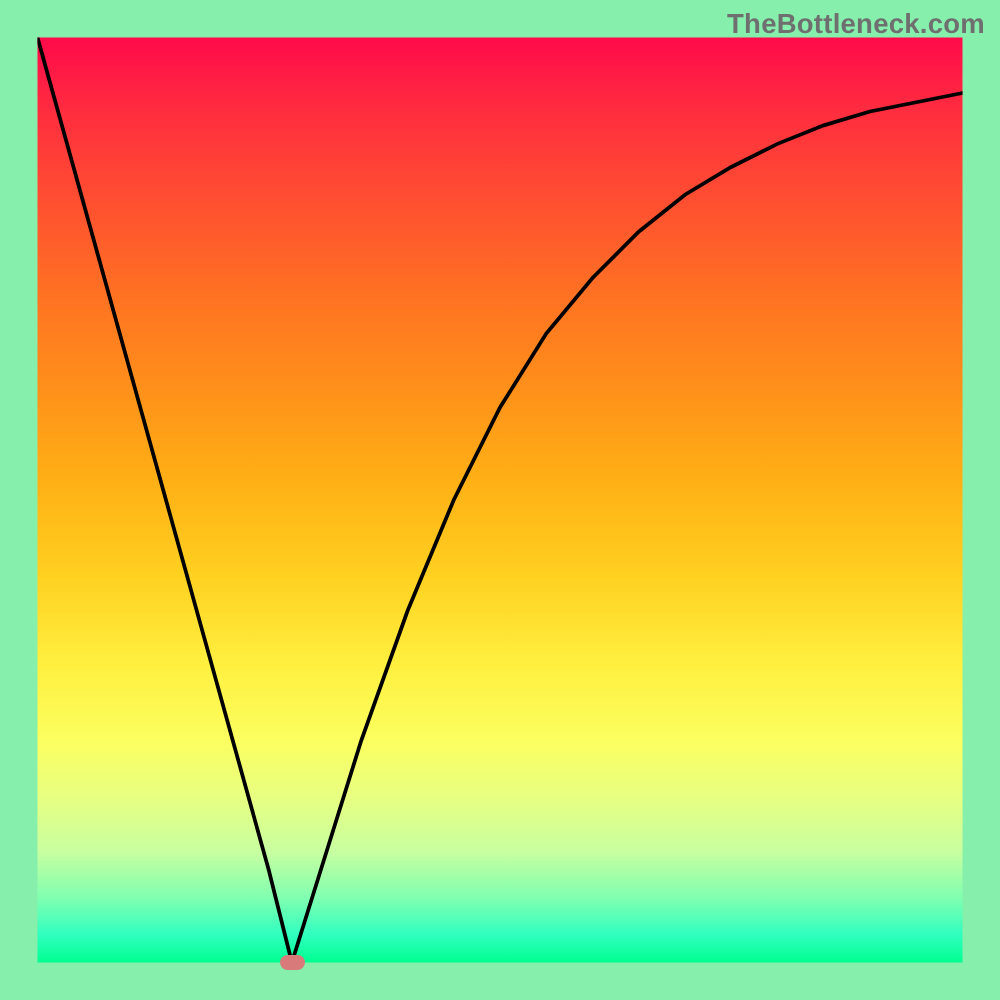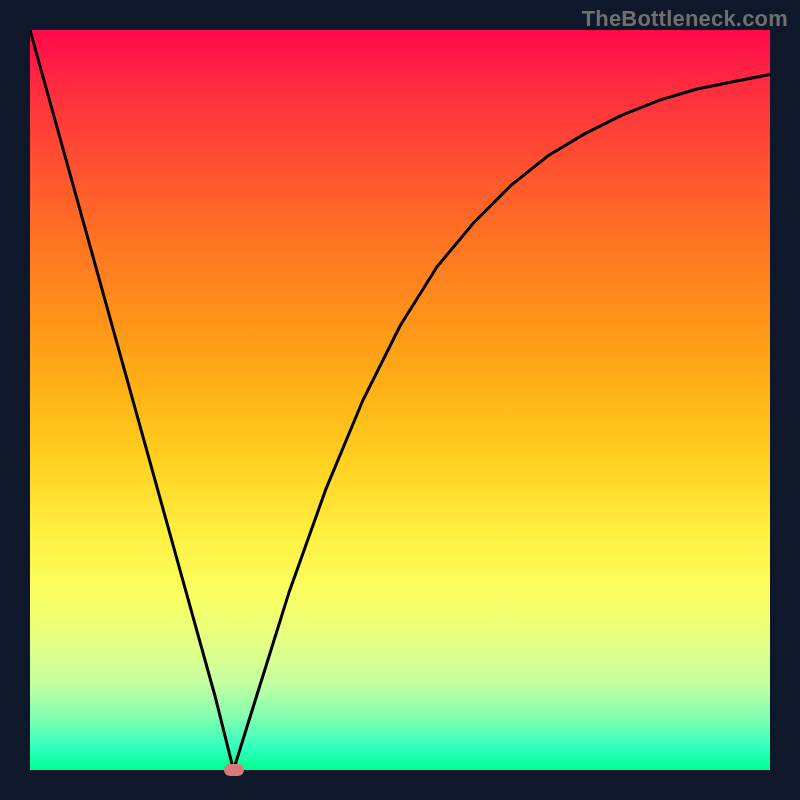--- a/index.html
+++ b/index.html
@@ -1,20 +1,20 @@
 <!DOCTYPE html>
 <html><head>
 <meta charset="utf-8">
 <style>
   * { margin: 0; padding: 0; box-sizing: border-box; }
   html, body { width: 800px; height: 800px; overflow: hidden; background: #000; }
   .frame {
     width: 800px;
     height: 800px;
-    background: #0f172a;
+    background: #86efac;
     position: relative;
   }
   .plot-area {
     position: absolute;
     left: 30px;
     top: 30px;
     width: 740px;
     height: 740px;
     background: linear-gradient(to bottom,
       #ff0a4a 0%,

